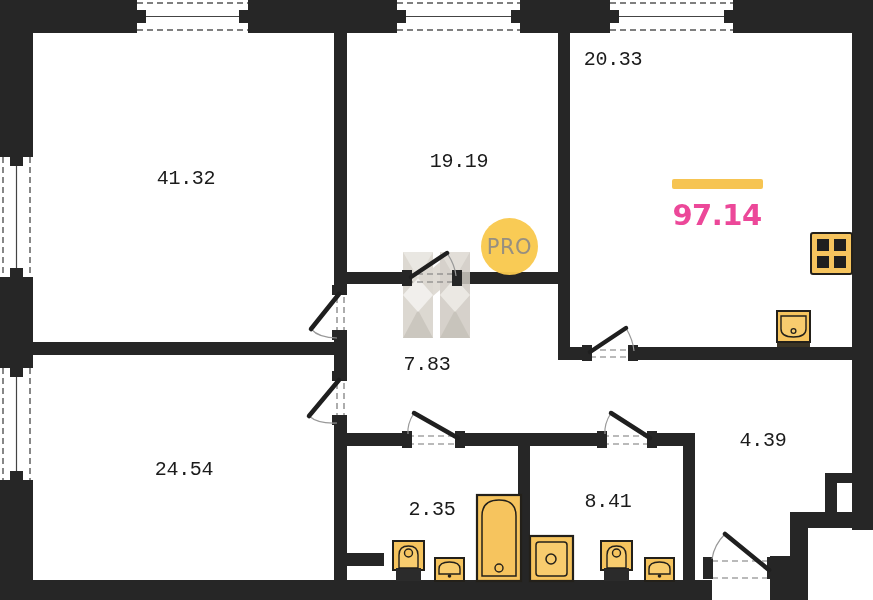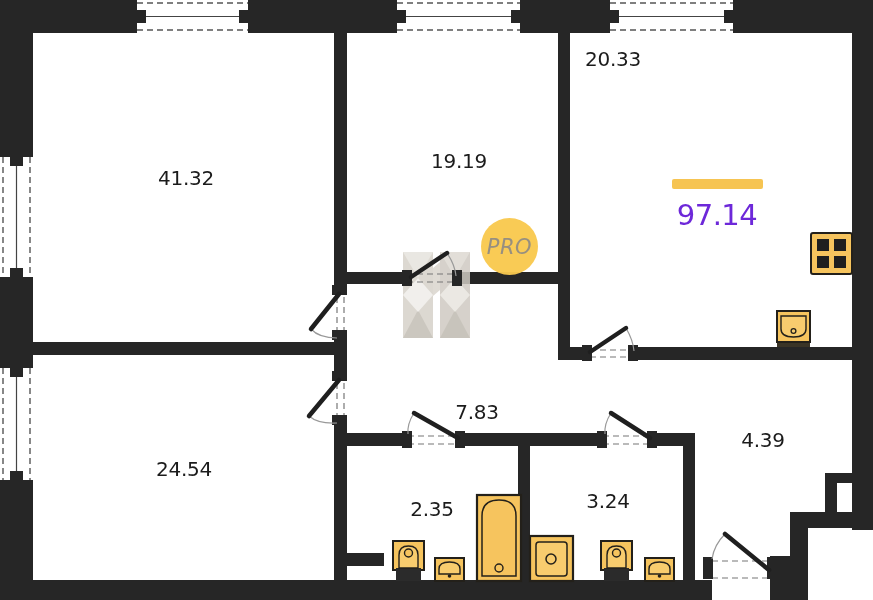--- a/index.html
+++ b/index.html
@@ -1,25 +1,25 @@
 <!DOCTYPE html>
 <html><head>
 <meta charset="utf-8">
 <style>
   html,body{margin:0;padding:0;background:#fff;}
   #stage{position:relative;width:873px;height:600px;background:#ffffff;overflow:hidden;
          font-family:"DejaVu Sans","Liberation Sans",sans-serif;}
   #plan-svg{position:absolute;left:0;top:0;}
   .room-label{position:absolute;transform:translate(-50%,-50%);font-size:20px;color:#1b1b1b;
-              letter-spacing:-0.3px;white-space:nowrap;}
-  .total-label{position:absolute;transform:translate(-50%,-50%);font-size:29px;font-weight:normal;
-               color:#6d28d9;letter-spacing:-0.5px;}
+              letter-spacing:-0.3px;white-space:nowrap;font-family:Liberation Mono, monospace;}
+  .total-label{position:absolute;transform:translate(-50%,-50%);font-size:29px;font-weight:bold;
+               color:#ec4899;letter-spacing:-0.5px;}
   .accent-bar{position:absolute;left:672px;top:179px;width:91px;height:10px;background:#F6C452;border-radius:2px;}
   .pro-badge{position:absolute;left:481px;top:218px;width:57px;height:57px;border-radius:50%;
-             background:#F9C94F;display:flex;align-items:center;justify-content:center;opacity:.96;font-style:italic;}
+             background:#F9C94F;display:flex;align-items:center;justify-content:center;opacity:.96;}
   .pro-badge span{font-size:21px;color:#938B7B;letter-spacing:.5px;}
 </style>
 </head>
 <body>
 
 <div id="stage">
 
 <svg id="plan-svg" width="873" height="600" viewBox="0 0 873 600" xmlns="http://www.w3.org/2000/svg">
 
   <g fill="#262626">
@@ -231,24 +231,24 @@
       <rect x="834" y="239" width="12" height="12" fill="#1f1f1f" stroke="none"></rect>
       <rect x="817" y="256" width="12" height="12" fill="#1f1f1f" stroke="none"></rect>
       <rect x="834" y="256" width="12" height="12" fill="#1f1f1f" stroke="none"></rect>
     </g>
   </g>
 </svg>
 
 <div class="room-label" style="left:186px;top:178px;">41.32</div>
 <div class="room-label" style="left:459px;top:161px;">19.19</div>
 <div class="room-label" style="left:613px;top:59px;">20.33</div>
-<div class="room-label" style="left:477px;top:364px;margin-top:48px;">7.83</div>
+<div class="room-label" style="left:427px;top:364px;">7.83</div>
 <div class="room-label" style="left:184px;top:469px;">24.54</div>
 <div class="room-label" style="left:432px;top:509px;">2.35</div>
-<div class="room-label" style="left:608px;top:501px;">3.24</div>
+<div class="room-label" style="left:608px;top:501px;">8.41</div>
 <div class="room-label" style="left:763px;top:440px;">4.39</div>
 
 <div class="accent-bar"></div>
 <div class="total-label" style="left:717px;top:215px;">97.14</div>
 
 <div class="pro-badge">
   <span>PRO</span>
 </div>
 
 </div>

